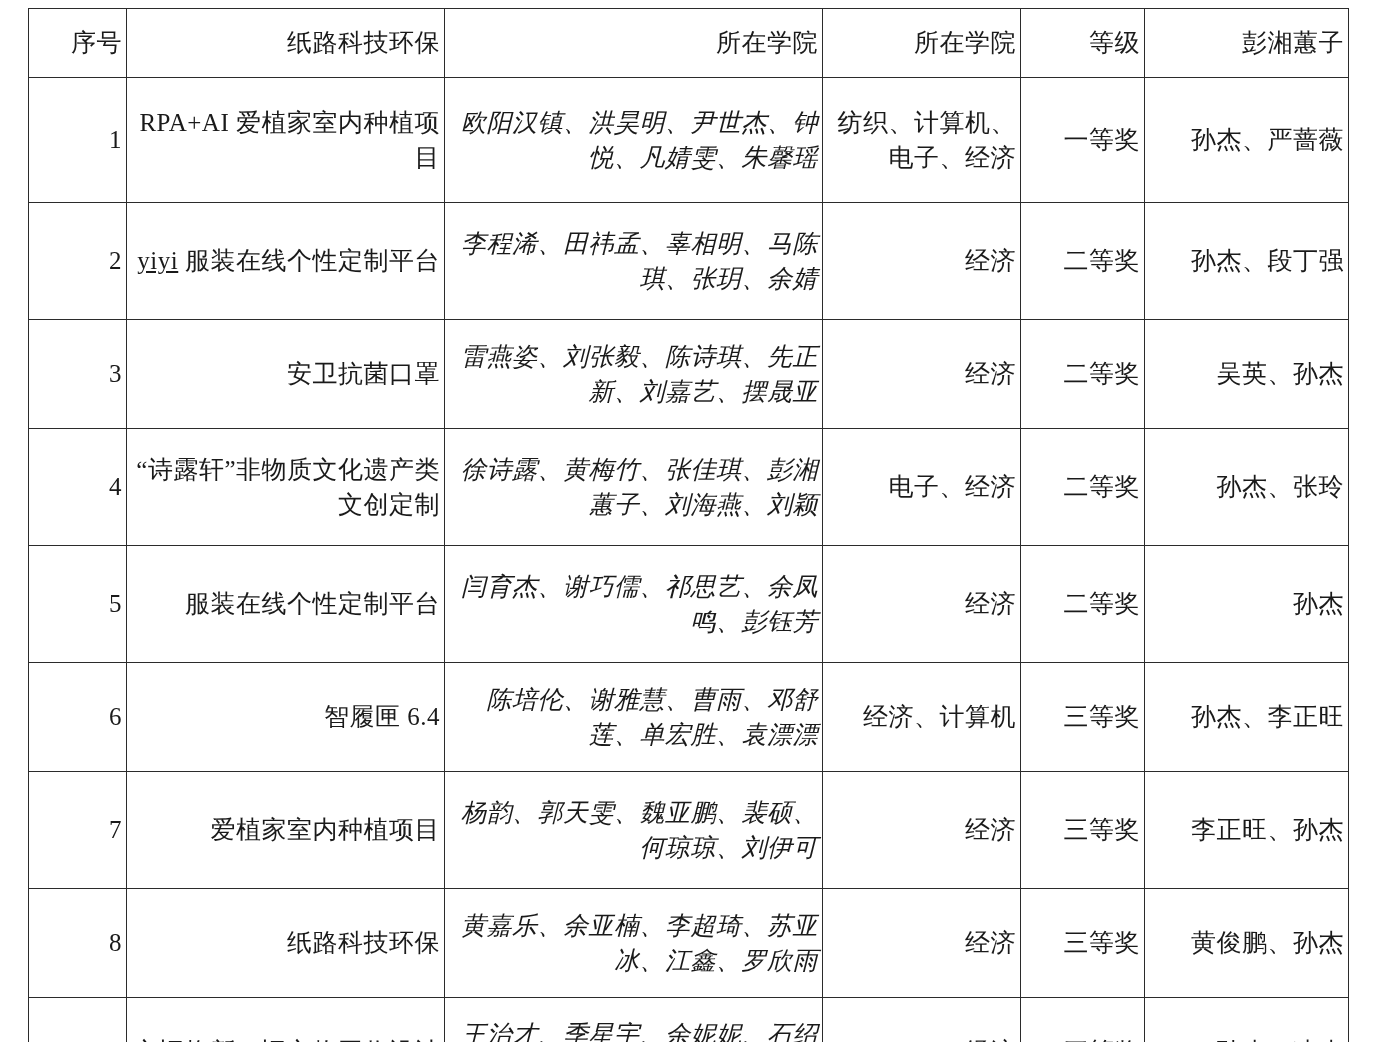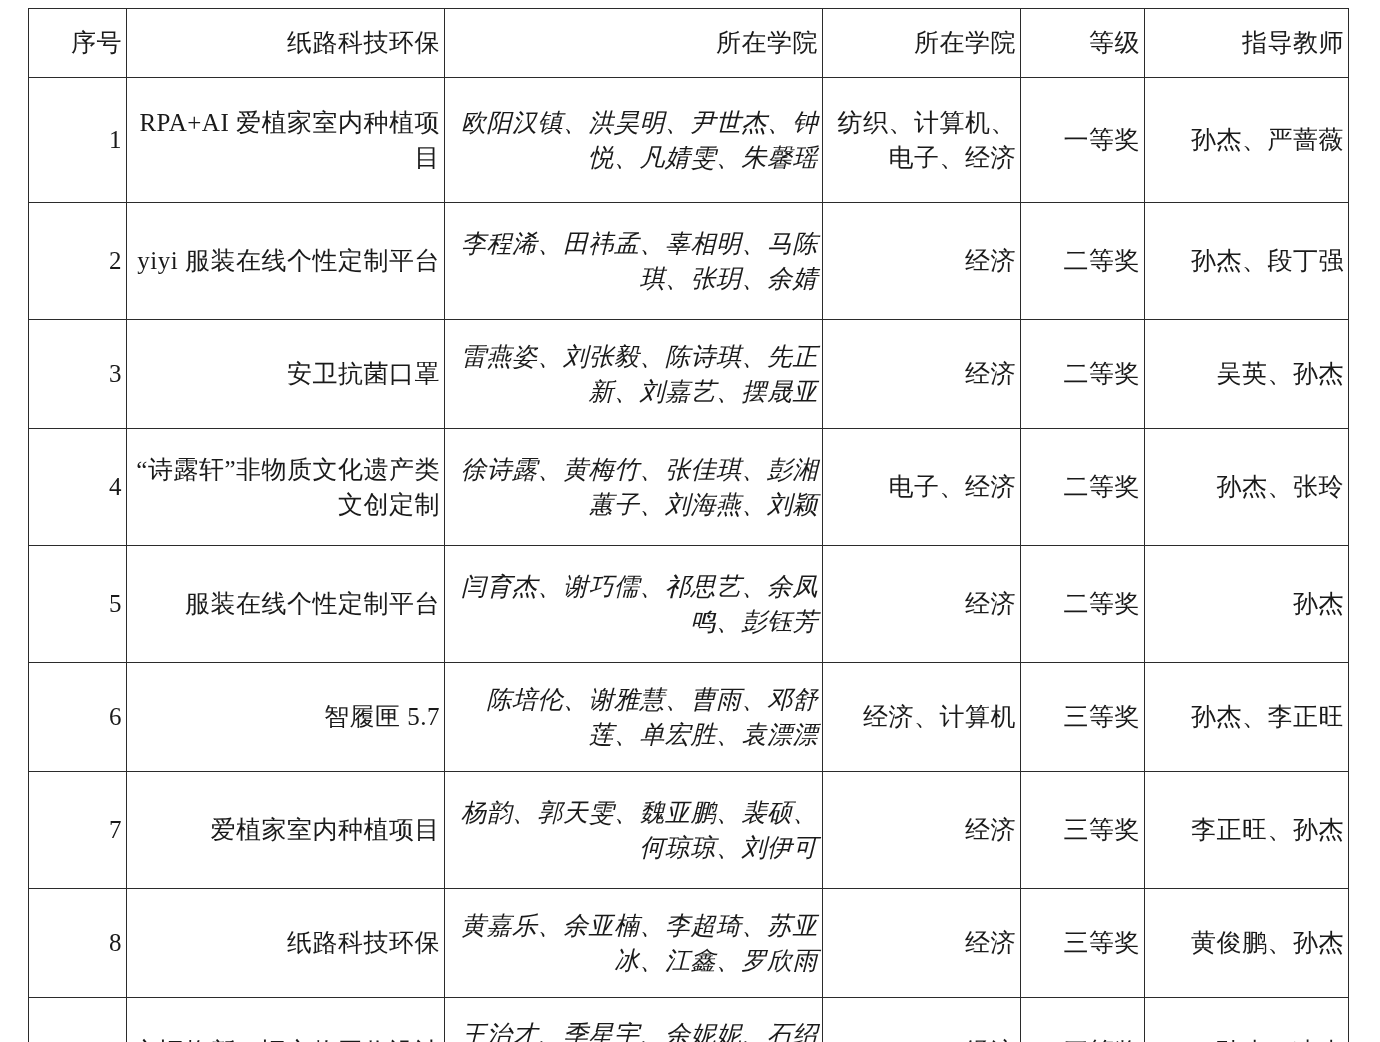--- a/index.html
+++ b/index.html
@@ -66,20 +66,21 @@
     padding-left: 10px;
     padding-right: 10px;
   }
   td.cell-students {
     letter-spacing: 0.5px;
     font-style: italic;
   }
   .spell-error {
     border-bottom: 2px wavy #d0342c;
     padding-bottom: 1px;
+    text-decoration: underline;
   }
 </style>
 </head>
 <body>
 
 <div class="page">
   <table class="award-table">
     <colgroup>
       <col class="c-no">
       <col class="c-project">
@@ -88,21 +89,21 @@
       <col class="c-level">
       <col class="c-teacher">
     </colgroup>
     <thead>
       <tr>
         <td>序号</td>
         <td>纸路科技环保</td>
         <td>所在学院</td>
         <td>所在学院</td>
         <td>等级</td>
-        <td>指导教师</td>
+        <td>彭湘蕙子</td>
       </tr>
     </thead>
     <tbody>
       <tr>
         <td class="cell-no">1</td>
         <td class="cell-project">RPA+AI 爱植家室内种植项目</td>
         <td class="cell-students">欧阳汉镇、洪昊明、尹世杰、钟悦、凡婧雯、朱馨瑶</td>
         <td class="cell-college">纺织、计算机、电子、经济</td>
         <td class="cell-level">一等奖</td>
         <td class="cell-teacher">孙杰、严蔷薇</td>
@@ -134,21 +135,21 @@
       <tr>
         <td class="cell-no">5</td>
         <td class="cell-project">服装在线个性定制平台</td>
         <td class="cell-students">闫育杰、谢巧儒、祁思艺、余凤鸣、彭钰芳</td>
         <td class="cell-college">经济</td>
         <td class="cell-level">二等奖</td>
         <td class="cell-teacher">孙杰</td>
       </tr>
       <tr>
         <td class="cell-no">6</td>
-        <td class="cell-project">智履匣 5.7</td>
+        <td class="cell-project">智履匣 6.4</td>
         <td class="cell-students">陈培伦、谢雅慧、曹雨、邓舒莲、单宏胜、袁漂漂</td>
         <td class="cell-college">经济、计算机</td>
         <td class="cell-level">三等奖</td>
         <td class="cell-teacher">孙杰、李正旺</td>
       </tr>
       <tr>
         <td class="cell-no">7</td>
         <td class="cell-project">爱植家室内种植项目</td>
         <td class="cell-students">杨韵、郭天雯、魏亚鹏、裴硕、何琼琼、刘伊可</td>
         <td class="cell-college">经济</td>

